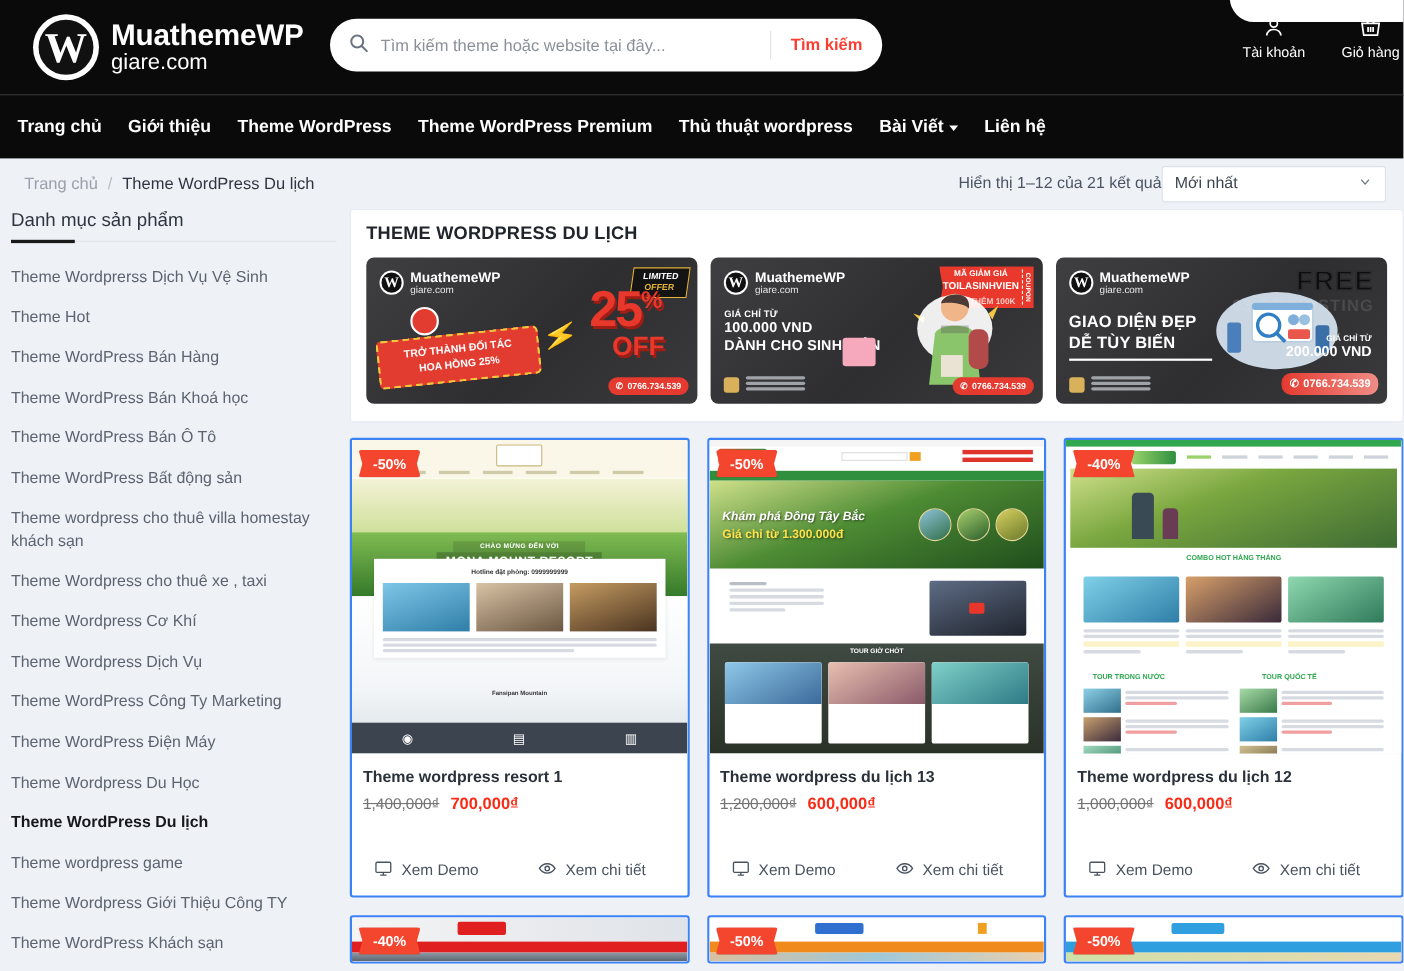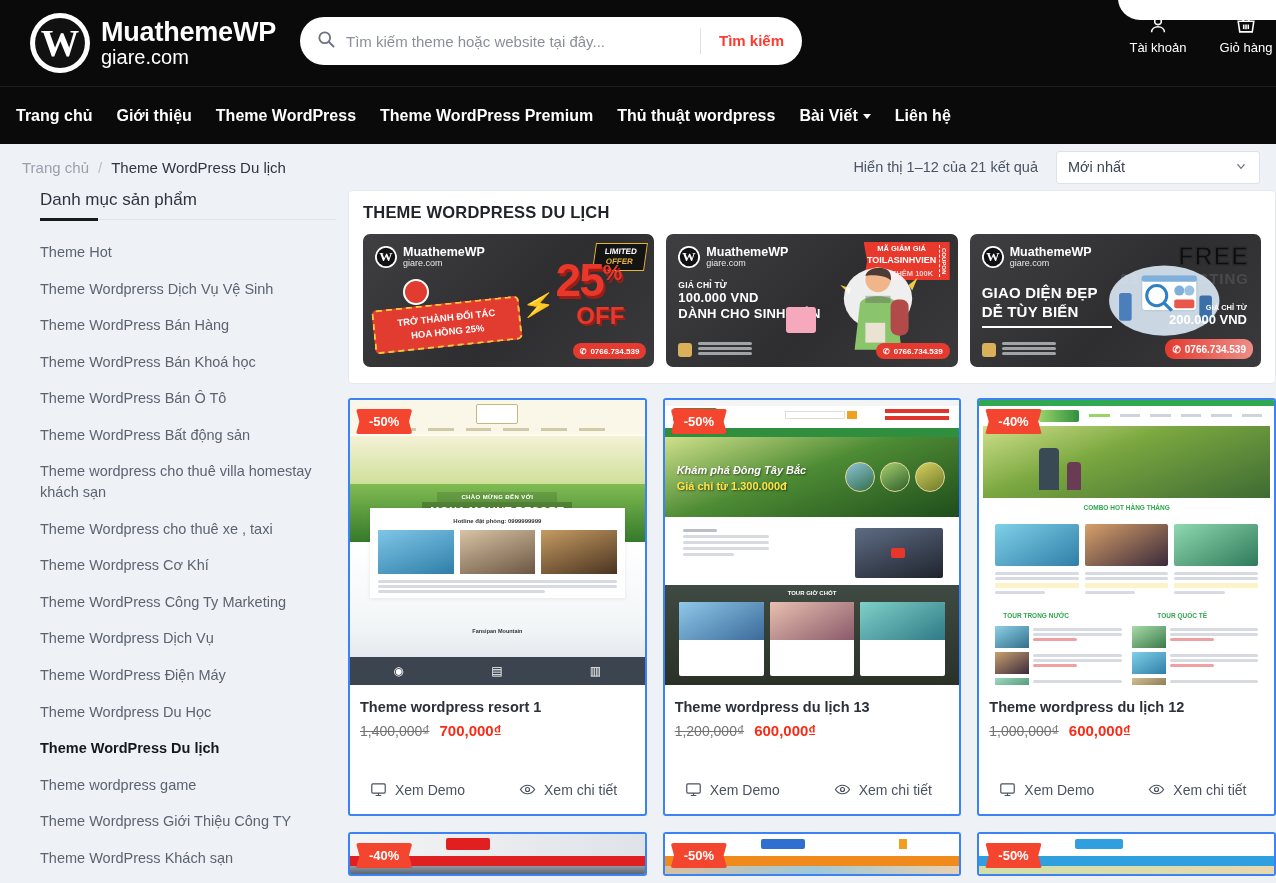--- a/index.html
+++ b/index.html
@@ -80,32 +80,32 @@
   .caret { width: 0; height: 0; border-left: 4px solid transparent; border-right: 4px solid transparent; border-top: 5px solid #fff; display:inline-block; margin-top:2px;}
 
   
   .crumbbar {
     height: 46px; display: flex; align-items: center;
     padding: 0 16px 0 22px; position: relative;
   }
   .crumb { font-size: 15px; color: #9aa1ac; cursor: pointer; }
   .crumb.sep { margin: 0 9px; color: #b9bfc8; cursor: default; }
   .crumb.cur { color: #2f3540; cursor: default; }
-  .crumb-right { margin-left: auto; display: flex; align-items: center; gap: 18px; }
+  .crumb-right { margin-left: auto; display: flex; align-items: center; }
   .result-count { font-size: 14.5px; color: #4b5563; white-space: nowrap; }
   .sortsel {
     width: 204px; height: 33px; background: #fff;
     border: 1px solid #dde2e9; border-radius: 3px;
     display: flex; align-items: center; padding: 0 11px;
     font-size: 14.5px; color: #3d4450; cursor: pointer;
   }
   .sortsel .chev { margin-left: auto; color:#6b7280; }
 
   
-  .body { display: flex; gap: 12px; padding: 0 0 0 10px; height: 678px; margin-left: 30px; }
+  .body { display: flex; gap: 12px; padding: 0 0 0 10px; height: 678px; }
 
   .sidebar { width: 296px; flex: 0 0 296px; }
   .side-title {
     font-size: 17px; color: #2f3540; padding-bottom: 9px;
     border-bottom: 1px solid #dfe4ea; position: relative;
   }
   .side-title::after {
     content: ""; position: absolute; left: 0; bottom: -2px;
     width: 58px; height: 3px; background: #1a1a1a;
   }
@@ -317,31 +317,31 @@
         </span>
       </div>
     </div>
   </div>
 
   <div class="body">
 
     <div class="sidebar">
       <div class="side-title">Danh mục sản phẩm</div>
       <div class="side-list">
+        <div class="side-item">Theme Wordprerss Dịch Vụ Vệ Sinh</div>
         <div class="side-item">Theme Hot</div>
-        <div class="side-item">Theme Wordprerss Dịch Vụ Vệ Sinh</div>
         <div class="side-item">Theme WordPress Bán Hàng</div>
         <div class="side-item">Theme WordPress Bán Khoá học</div>
         <div class="side-item">Theme WordPress Bán Ô Tô</div>
         <div class="side-item">Theme WordPress Bất động sản</div>
         <div class="side-item">Theme wordpress cho thuê villa homestay khách sạn</div>
         <div class="side-item">Theme Wordpress cho thuê xe , taxi</div>
         <div class="side-item">Theme Wordpress Cơ Khí</div>
+        <div class="side-item">Theme Wordpress Dịch Vụ</div>
         <div class="side-item">Theme WordPress Công Ty Marketing</div>
-        <div class="side-item">Theme Wordpress Dịch Vụ</div>
         <div class="side-item">Theme WordPress Điện Máy</div>
         <div class="side-item">Theme Wordpress Du Học</div>
         <div class="side-item active">Theme WordPress Du lịch</div>
         <div class="side-item">Theme wordpress game</div>
         <div class="side-item">Theme Wordpress Giới Thiệu Công TY</div>
         <div class="side-item">Theme WordPress Khách sạn</div>
 
       </div>
     </div>
 

